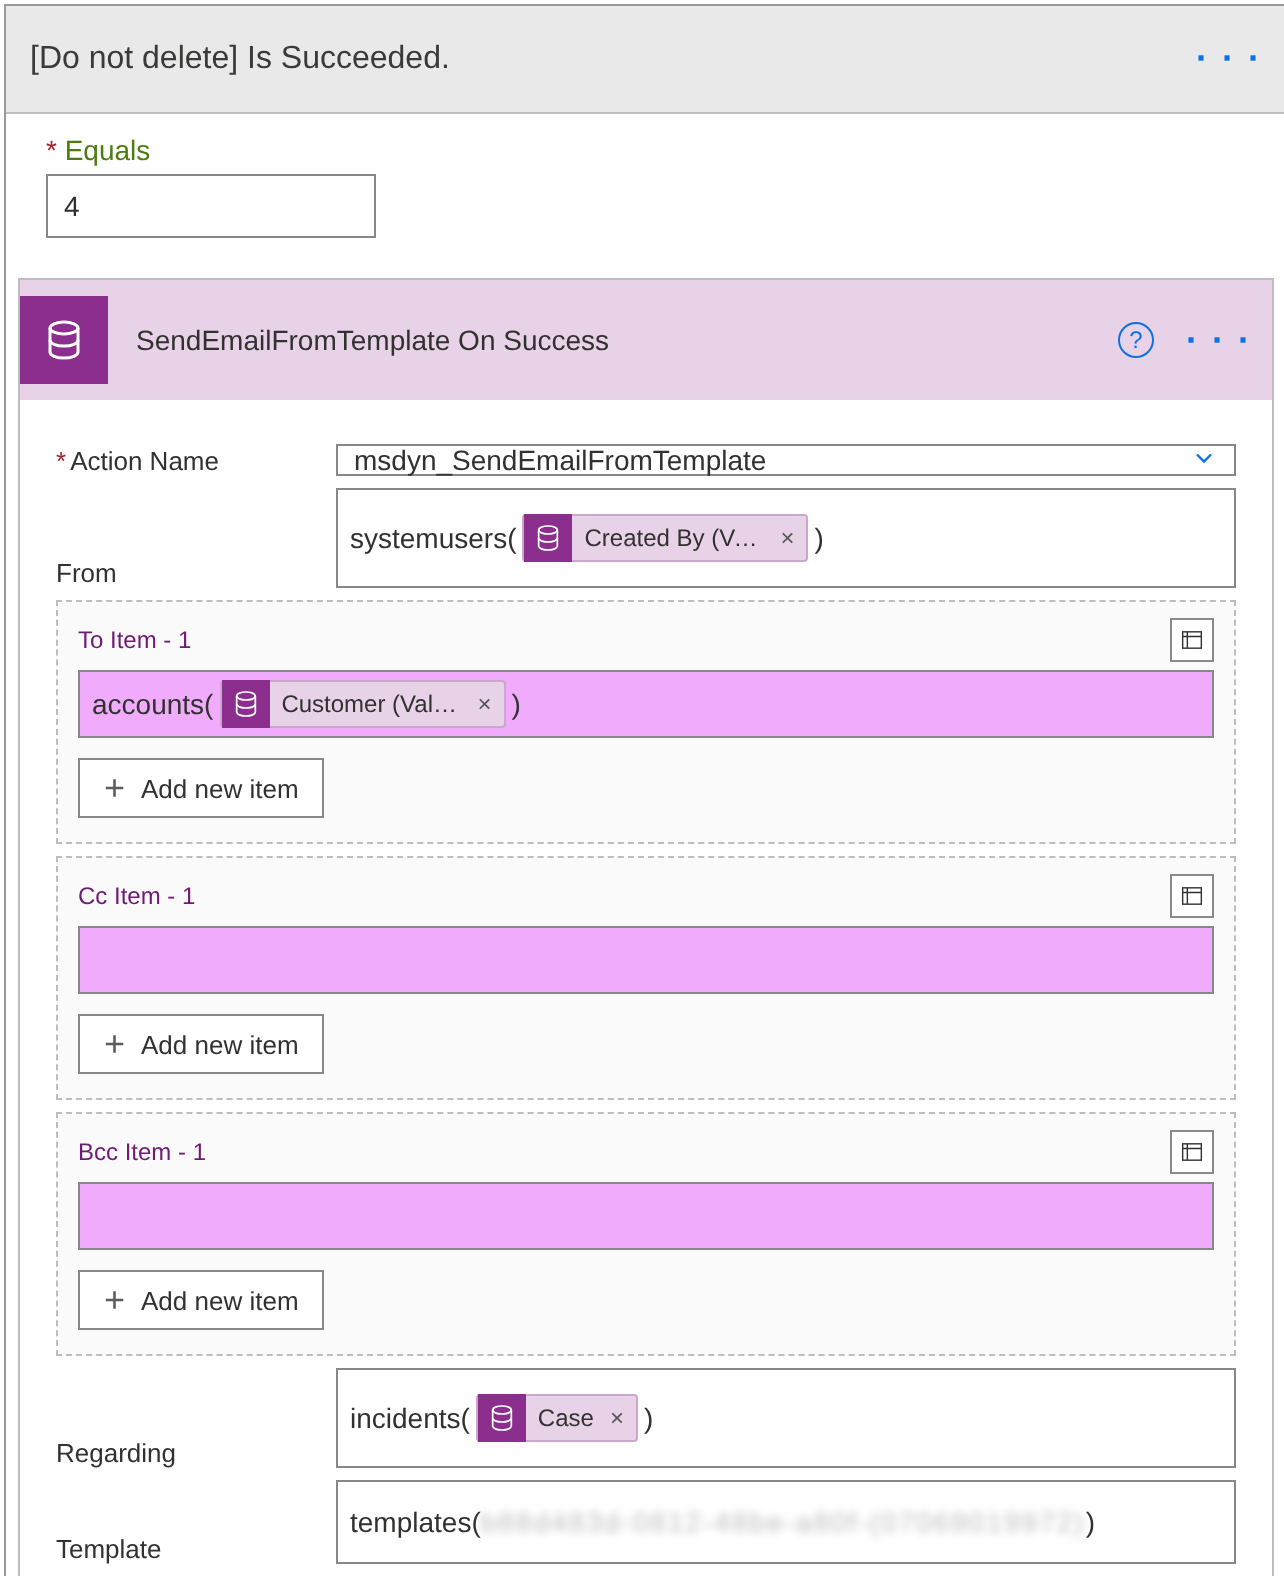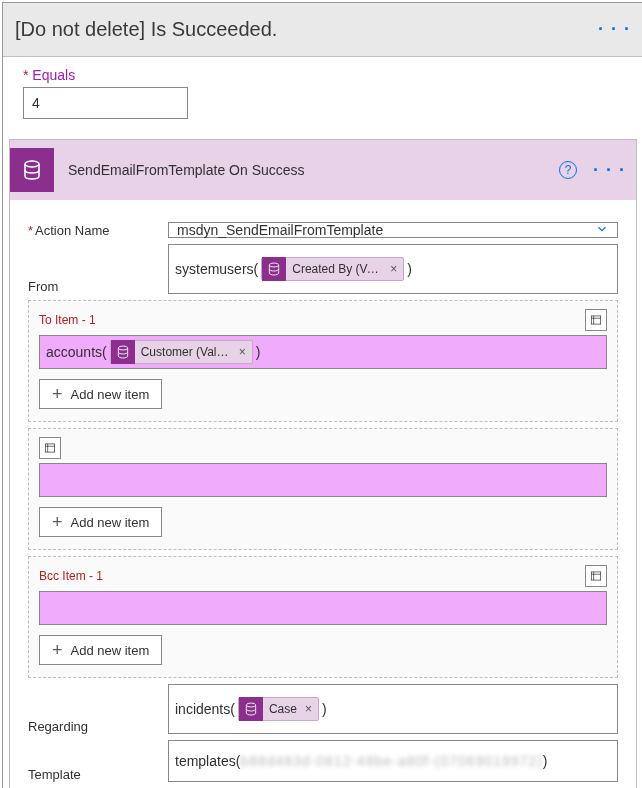--- a/index.html
+++ b/index.html
@@ -1,25 +1,25 @@
 <!DOCTYPE html>
 <html><head>
 <meta charset="utf-8">
 <style>
   *{box-sizing:border-box;margin:0;padding:0;font-family:"Segoe UI",Arial,sans-serif}
   body{background:#fff;padding:2px}
   .wrap{width:642px;border:1px solid #999}
 
   .top-bar{display:flex;align-items:center;background:#e9e9e9;border-bottom:1px solid #bfbfbf;height:54px;padding:0 12px}
-  .top-title{flex:1;font-size:20px;color:#3b3a39}
+  .top-title{flex:1;font-size:16px;color:#3b3a39}
   .dots{color:#0a72e4;font-weight:bold;font-size:18px;letter-spacing:1px;cursor:pointer}
 
   .pad{padding:10px 20px}
   .req::before{content:"* ";color:#a4262c}
-  .lbl{font-size:14px;color:#a21caf;margin-bottom:4px}
+  .lbl{font-size:14px;color:#4d7c0f;margin-bottom:4px}
   .input,.box{border:1px solid #8a8886;background:#fff;font-size:14px;color:#323130}
   .eq-input{width:165px;height:32px;padding:0 8px}
 
   .card{margin:10px 6px 6px 6px;border:1px solid #bdbdbd}
   .card-head{display:flex;align-items:center;background:#e7d2e8;height:60px;padding-right:10px}
   .card-icon{width:44px;height:44px;display:flex;align-items:center;justify-content:center;background:#8b2e8e}
   .card-title{flex:1;padding-left:14px;font-size:14px;color:#323130}
   .help{width:18px;height:18px;border:1.5px solid #0a72e4;border-radius:50%;color:#0a72e4;font-size:12px;display:flex;align-items:center;justify-content:center;margin-right:16px;cursor:pointer}
 
   .card-body{padding:10px 18px 20px 18px}
@@ -33,21 +33,21 @@
 
   .token-box{min-height:32px;display:flex;align-items:center;flex-wrap:wrap;padding:12px 6px;font-size:14px;color:#323130}
   .token{display:inline-flex;align-items:center;background:#e7d2e8;border:1px solid #c9a8cc;border-radius:2px;height:24px;font-size:12px;color:#323130;margin:0 3px}
   .token .ticon{width:24px;height:24px;background:#8b2e8e;display:flex;align-items:center;justify-content:center;margin-right:6px}
   .token .tlabel{max-width:90px;overflow:hidden;text-overflow:ellipsis;white-space:nowrap}
   .token .tx{margin:0 6px 0 8px;cursor:pointer;color:#555}
   .blur{color:#bbb;filter:blur(2px);letter-spacing:1px}
 
   .group{border:1px dashed #bdbdbd;background:#fafafa;padding:8px 10px 12px 10px;margin:6px 0}
   .group-head{display:flex;align-items:center;margin-bottom:4px}
-  .group-title{font-size:12px;color:#b91c1c;flex:1}
+  .group-title{font-size:12px;color:#701a75;flex:1}
   .mode-btn{width:22px;height:22px;border:1px solid #8a8886;background:#fff;display:flex;align-items:center;justify-content:center;cursor:pointer}
   .group-field{min-height:34px;border:1px solid #8a8886;background:#f0abfc;display:flex;align-items:center;flex-wrap:wrap;padding:3px 6px;font-size:14px;color:#323130}
   .add-btn{height:30px;border:1px solid #8a8886;background:#fff;display:inline-flex;align-items:center;padding:0 12px;font-size:13px;color:#323130;margin-top:10px;cursor:pointer}
   .add-btn .plus{font-weight:100;font-size:18px;margin-right:8px;color:#605e5c}
 
   .add-action{display:flex;align-items:center;justify-content:center;color:#005a9e;font-size:14px;padding:22px 0 24px 0;cursor:pointer}
   .add-action svg{margin-right:8px}
 
   svg.db-ico *{stroke:#fff;fill:none;stroke-width:1.5}
   svg.db-ico-sm *{stroke:#fff;fill:none;stroke-width:1.3}
@@ -146,20 +146,21 @@
           <span>)</span>
         </div>
         <div class="add-btn">
             <span class="plus">+</span>
             <span>Add new item</span>
           </div>
       </div>
 
       <div class="group">
         <div class="group-head">
+          <div class="group-title">Cc Item - 1</div>
           <div class="mode-btn">
             <svg class="tt" width="14" height="14" viewBox="0 0 24 24">
                 <rect x="4" y="5" width="16" height="14"></rect>
                 <path d="M4 9h16M8 5v14"></path>
               </svg>
           </div>
         </div>
         <div class="group-field"></div>
         <div class="add-btn">
             <span class="plus">+</span>

